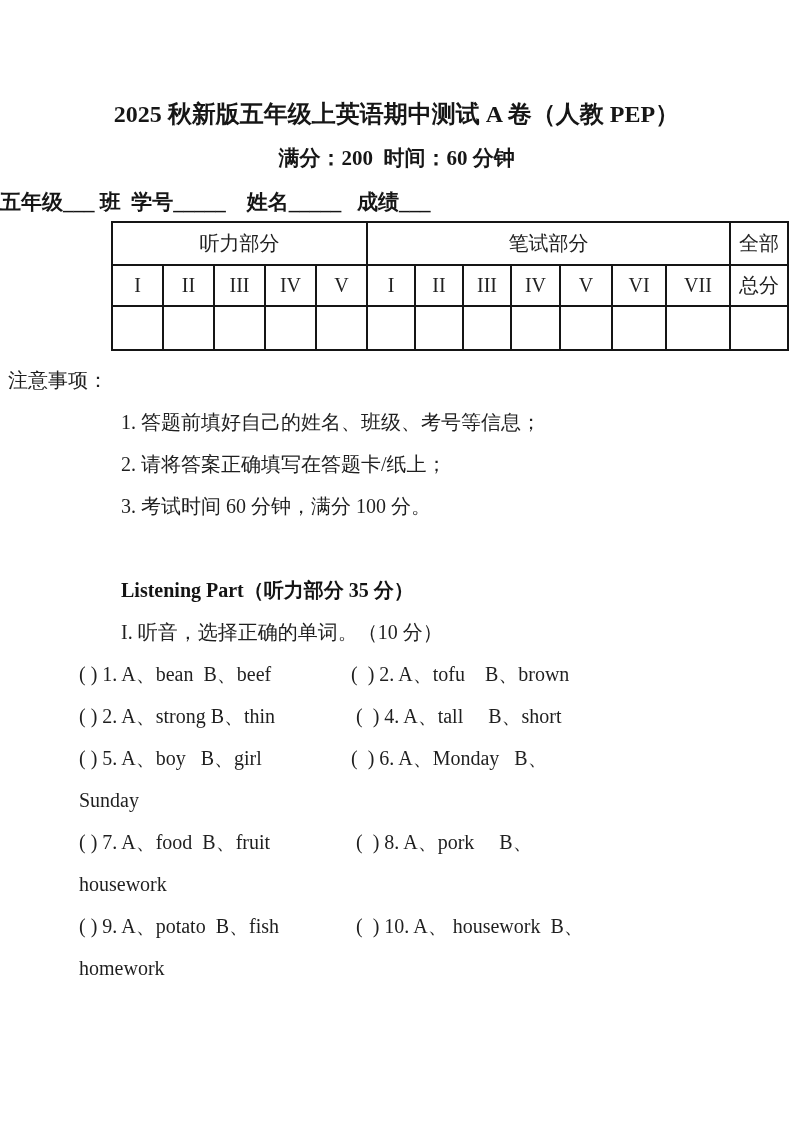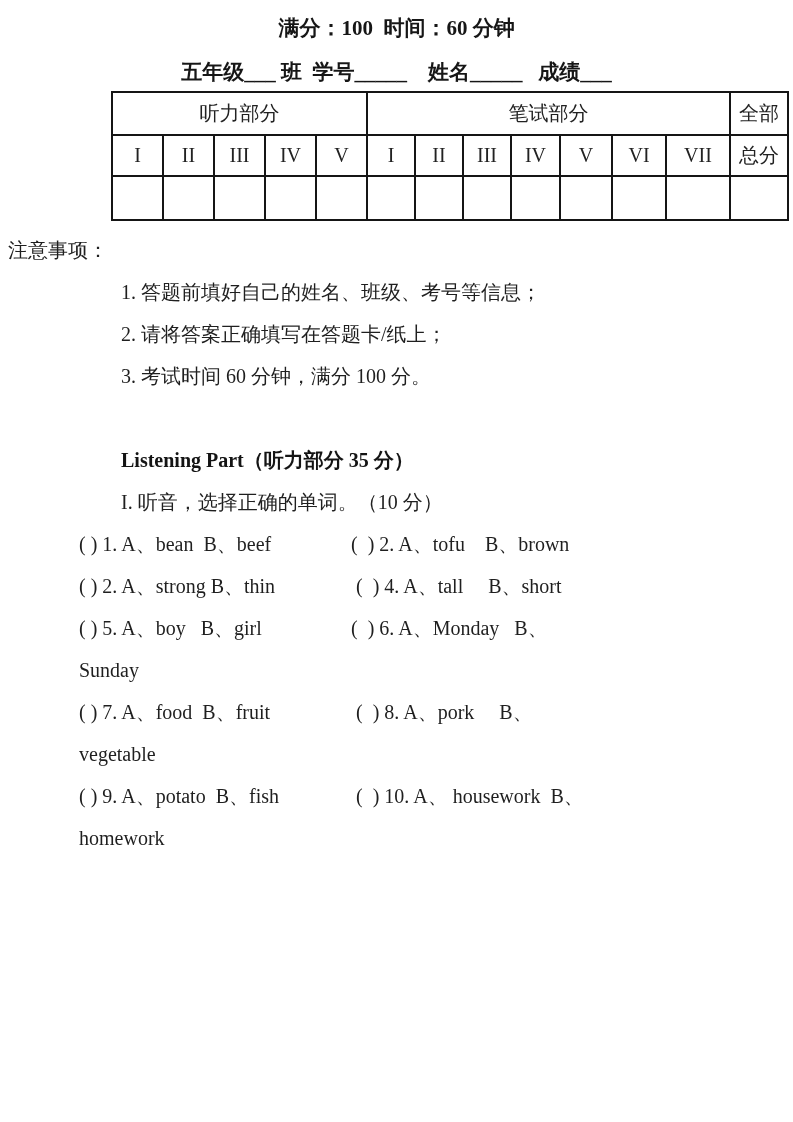--- a/index.html
+++ b/index.html
@@ -14,21 +14,21 @@
     margin: 98px 0 0 0; text-align: center;
     font-size: 24px; font-weight: bold; line-height: 32px; white-space: pre;
     color: #161616;
   }
   .subtitle {
     margin: 15px 0 0 0; text-align: center;
     font-size: 21px; font-weight: bold; line-height: 27px; white-space: pre;
     color: #161616;
   }
   .student-line {
-    margin: 17px 0 0 0; text-align: center;
+    margin: 17px 0 0 0; 
     font-size: 21px; font-weight: bold; line-height: 27px; white-space: pre;
     color: #161616;
   }
 
   table.score {
     border-collapse: collapse; table-layout: fixed;
     margin: 5px 0 0 111px;
   }
   table.score td {
     border: 2px solid #151515; padding: 0;
@@ -48,21 +48,22 @@
   .lp-heading { margin-top: 42px; font-weight: bold; color: #141414; }
   .q-row { display: flex; margin-left: 79px; font-size: 20px; line-height: 42px; color: #1f1f1f; }
   .q-left { flex: 0 0 272px; white-space: pre; }
   .q-right { white-space: pre; }
 </style>
 </head>
 <body>
 
 <div class="page">
 
-  <div class="subtitle">满分：100  时间：60 分钟</div>
+  <div class="title">2025 秋新版五年级上英语期中测试 A 卷（人教 PEP）</div>
+  <div class="subtitle">满分：200  时间：60 分钟</div>
   <div class="student-line">五年级___ 班  学号_____    姓名_____   成绩___</div>
 
   <table class="score">
     <colgroup>
       <col style="width:51px">
         <col style="width:51px">
         <col style="width:51px">
         <col style="width:51px">
         <col style="width:51px">
       <col style="width:48px">
@@ -135,21 +136,21 @@
   </div>
   <div class="q-row">
     <span class="q-left">Sunday</span>
     <span class="q-right"></span>
   </div>
   <div class="q-row">
     <span class="q-left">( ) 7. A、food  B、fruit</span>
     <span class="q-right"> (  ) 8. A、pork     B、</span>
   </div>
   <div class="q-row">
-    <span class="q-left">vegetable</span>
+    <span class="q-left">housework</span>
     <span class="q-right"></span>
   </div>
   <div class="q-row">
     <span class="q-left">( ) 9. A、potato  B、fish</span>
     <span class="q-right"> (  ) 10. A、 housework  B、</span>
   </div>
   <div class="q-row">
     <span class="q-left">homework</span>
     <span class="q-right"></span>
   </div>

